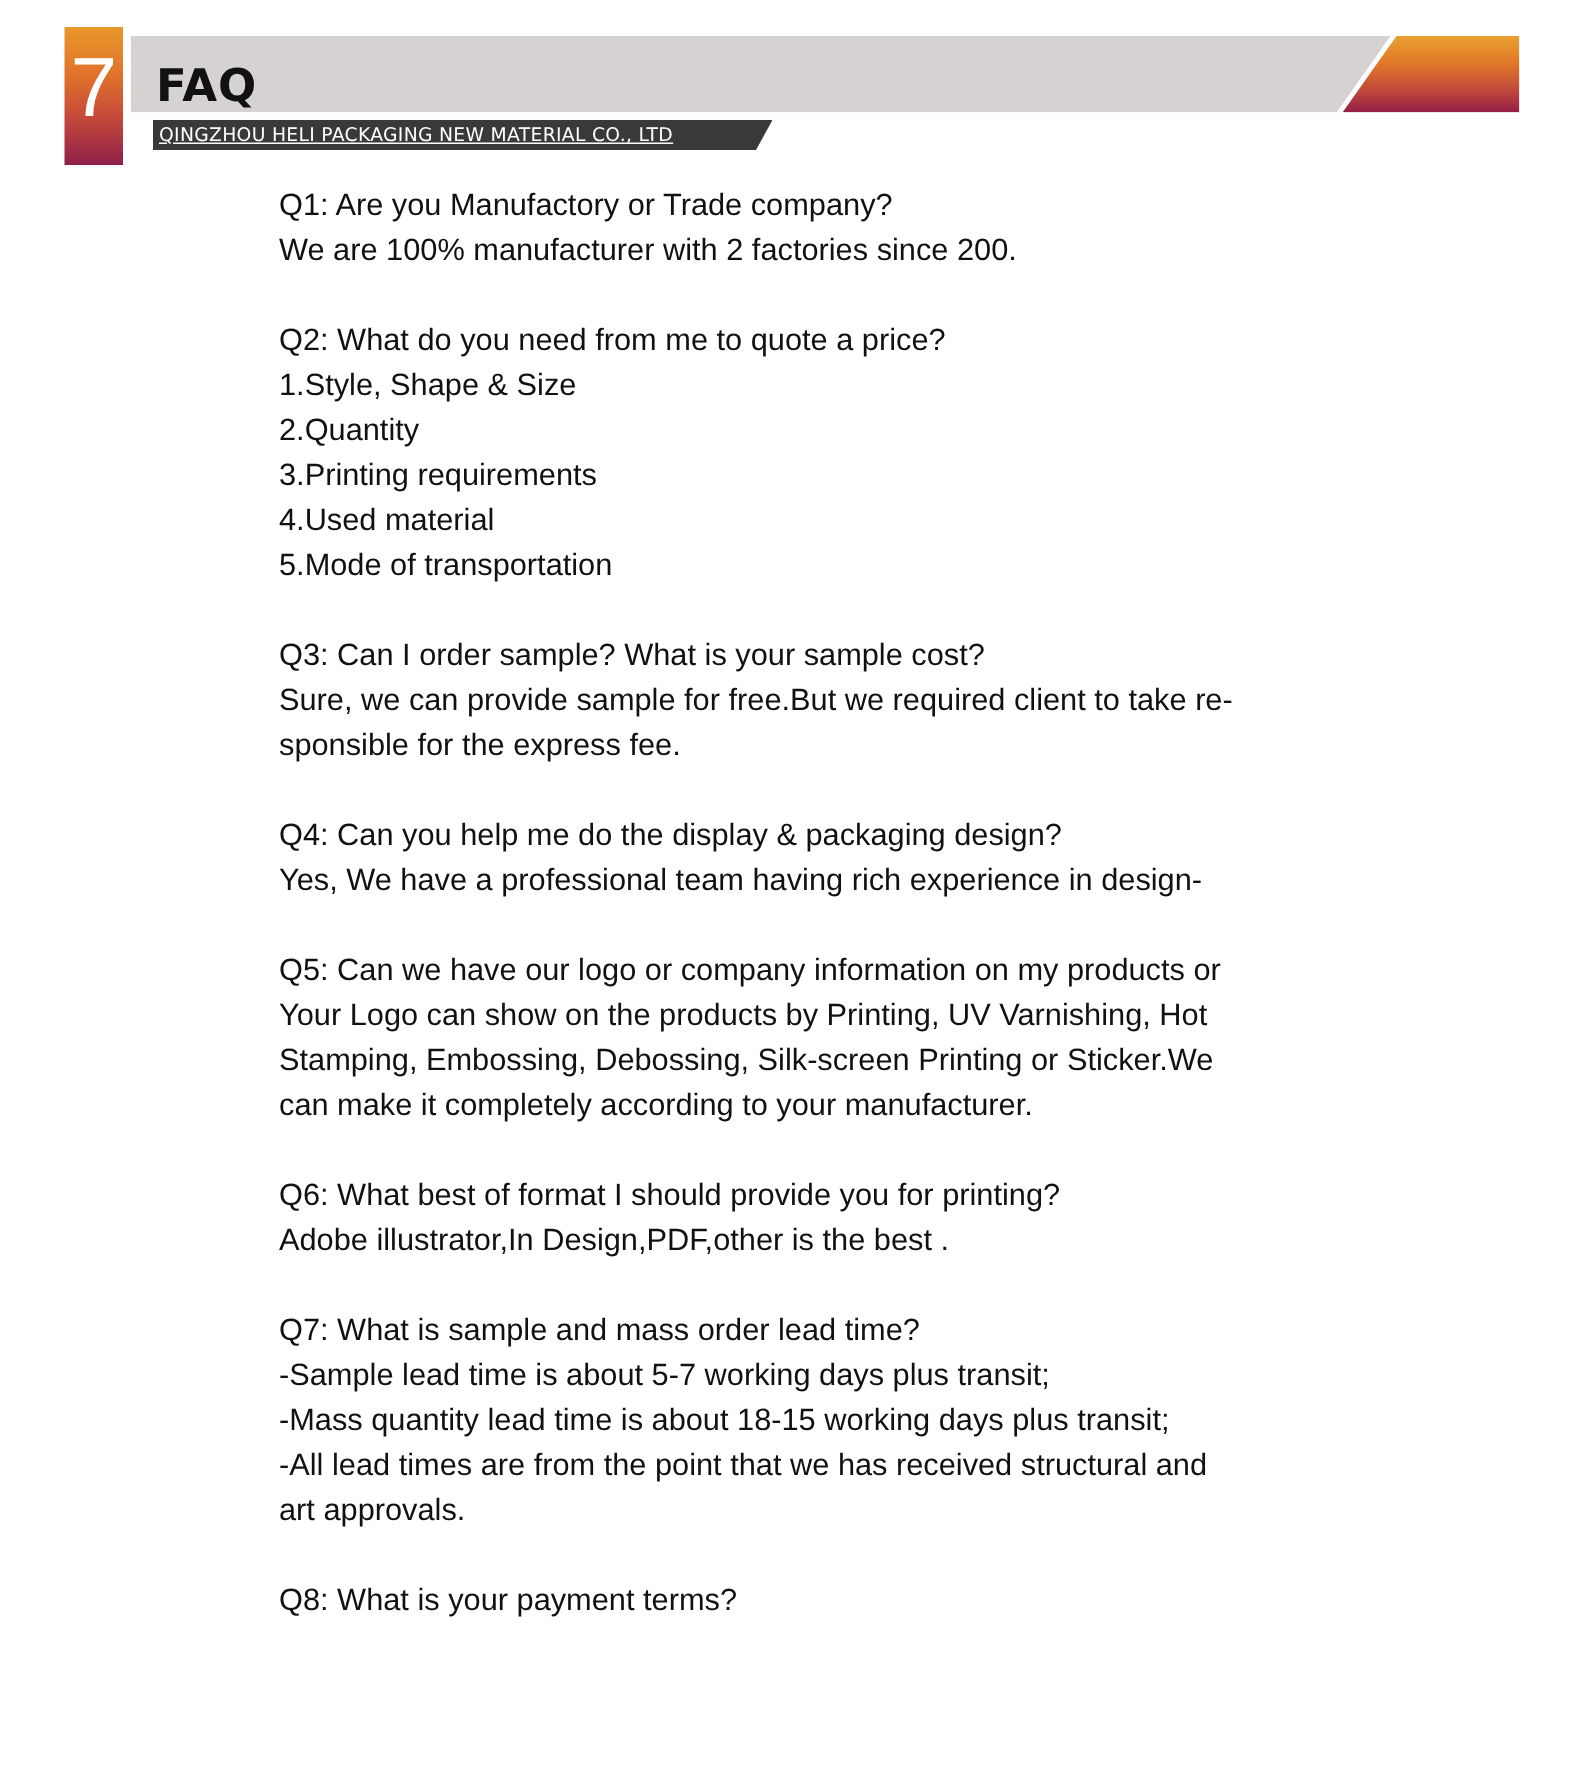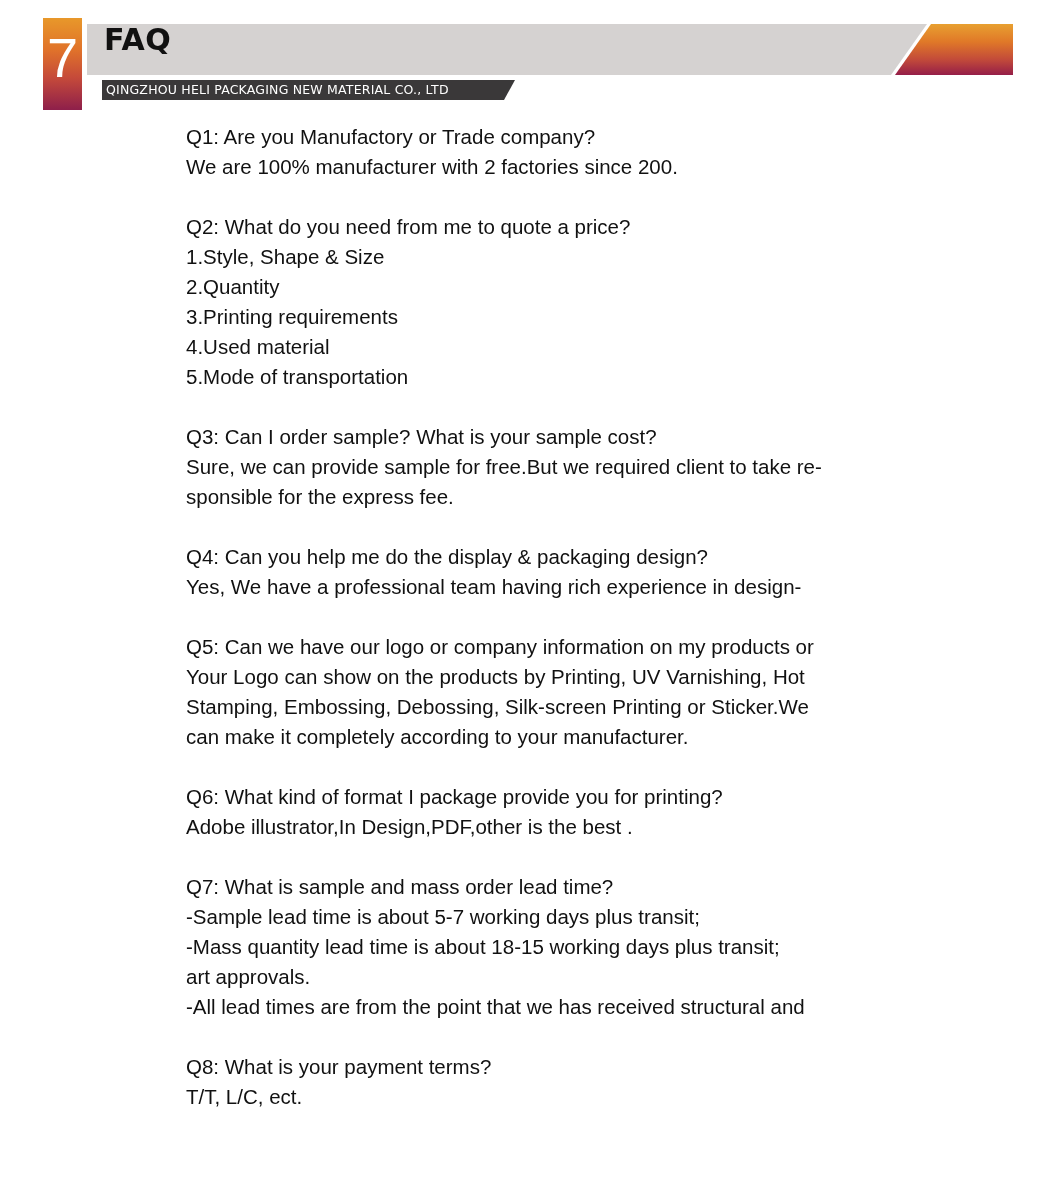--- a/index.html
+++ b/index.html
@@ -42,21 +42,21 @@
       left: 895px;
       top: 24px;
       width: 118px;
       height: 51px;
       background: linear-gradient(to bottom, #e8a030 0%, #e07828 35%, #c24a3a 70%, #951e48 100%);
       clip-path: polygon(36px 0, 100% 0, 100% 100%, 0 100%);
     }
     .faq-title {
       position: absolute;
       left: 104px;
-      top: 20px;
+      top: 38px;
       font-family: "DejaVu Sans", sans-serif;
       font-weight: bold;
       font-size: 30px;
       line-height: 40px;
       color: #111111;
       letter-spacing: 0.5px;
     }
     .company-strip {
       position: absolute;
       left: 102px;
@@ -70,20 +70,21 @@
       position: absolute;
       left: 106px;
       top: 80px;
       height: 20px;
       line-height: 20px;
       font-family: "DejaVu Sans", sans-serif;
       font-size: 12.5px;
       color: #ffffff;
       letter-spacing: 0.2px;
       white-space: nowrap;
+      text-decoration: underline;
     }
     .content {
       position: absolute;
       left: 186px;
       top: 122px;
       width: 680px;
       font-family: "Liberation Sans", sans-serif;
       font-size: 20.5px;
       line-height: 30px;
       color: #111111;
@@ -136,30 +137,29 @@
   </div>
 
   <div class="faq-item">
     <span class="line">Q5: Can we have our logo or company information on my products or</span>
     <span class="line">Your Logo can show on the products by Printing, UV Varnishing, Hot</span>
     <span class="line">Stamping, Embossing, Debossing, Silk-screen Printing or Sticker.We</span>
     <span class="line">can make it completely according to your manufacturer.</span>
   </div>
 
   <div class="faq-item">
-    <span class="line">Q6: What kind of format I package provide you for printing?</span>
+    <span class="line">Q6: What best of format I should provide you for printing?</span>
     <span class="line">Adobe illustrator,In Design,PDF,other is the best .</span>
   </div>
 
   <div class="faq-item">
     <span class="line">Q7: What is sample and mass order lead time?</span>
     <span class="line">-Sample lead time is about 5-7 working days plus transit;</span>
     <span class="line">-Mass quantity lead time is about 18-15 working days plus transit;</span>
+    <span class="line">-All lead times are from the point that we has received structural and</span>
     <span class="line">art approvals.</span>
-    <span class="line">-All lead times are from the point that we has received structural and</span>
   </div>
 
   <div class="faq-item">
     <span class="line">Q8: What is your payment terms?</span>
-    <span class="line">T/T, L/C, ect.</span>
   </div>
 
 </div>
 
 </body></html>

